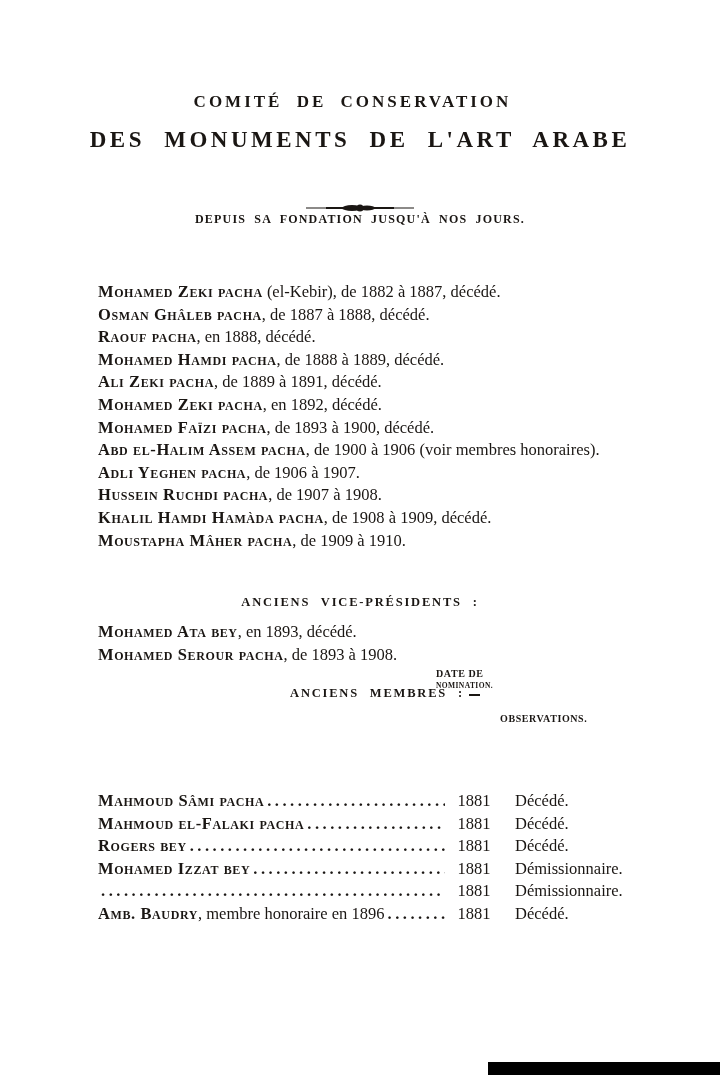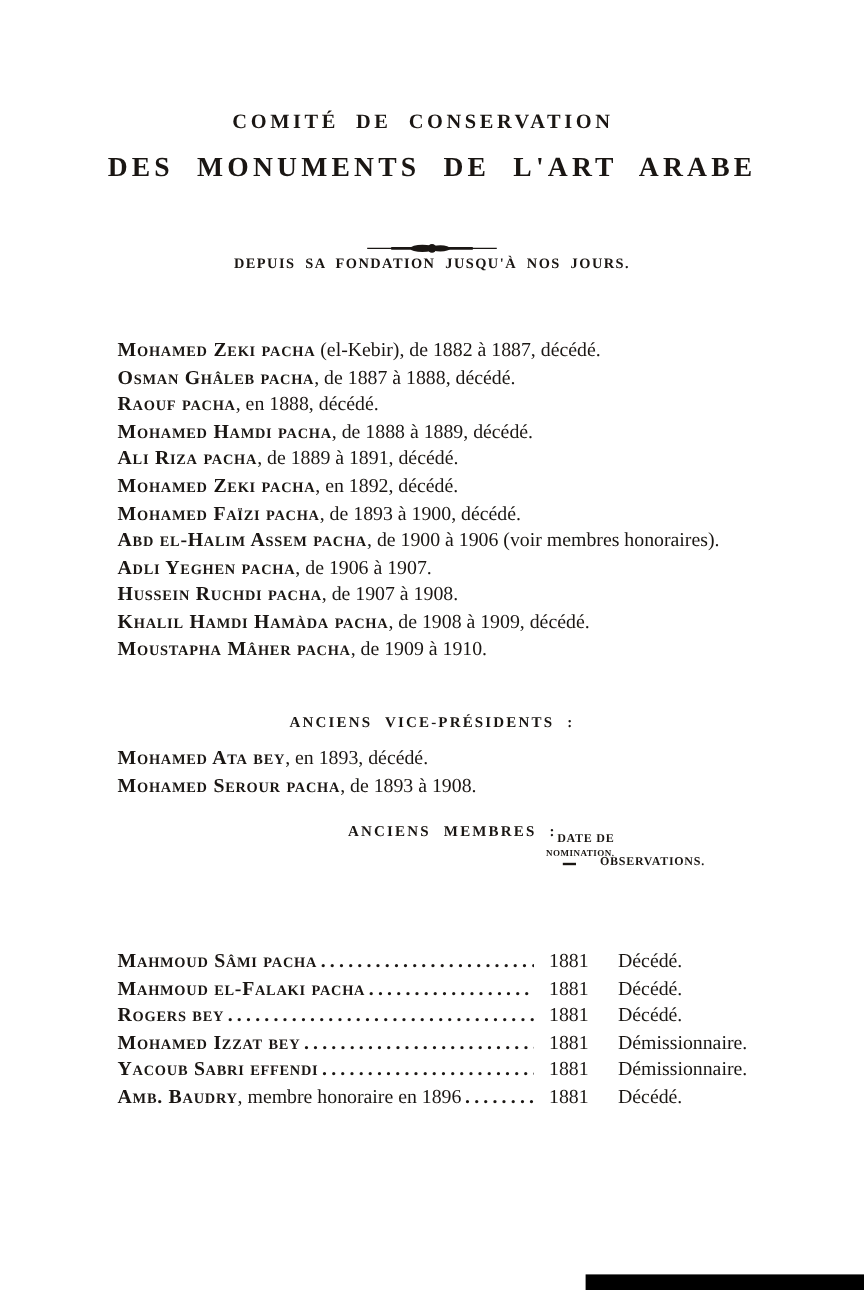--- a/index.html
+++ b/index.html
@@ -26,21 +26,21 @@
   #h-pres{top:249px;}
   #h-vice{top:595px;}
   #h-mem{top:686px;padding-left:34px;}
   
   .list{position:absolute;left:98px;right:60px;font-size:16.5px;line-height:22.6px;}
   #list-pres{top:281px;}
   #list-vice{top:621px;}
   .line{white-space:nowrap;height:22.6px;}
   .nm{font-variant:small-caps;font-weight:bold;letter-spacing:0.6px;}
   
-  .th-date{position:absolute;top:694px;left:436px;width:76px;text-align:right;
+  .th-date{position:absolute;top:668px;left:436px;width:76px;text-align:left;
       font-size:10px;font-weight:bold;letter-spacing:0.6px;line-height:11px;}
   .th-date .sub{font-size:7.5px;letter-spacing:0.4px;}
   .th-dash{display:block;width:11px;height:1.5px;background:#1a1613;margin:3px auto 0;}
   .th-obs{position:absolute;top:713px;left:500px;width:130px;text-align:left;
       font-size:10px;font-weight:bold;letter-spacing:0.6px;}
   .tbl{position:absolute;top:751px;left:98px;width:567px;font-size:16.5px;}
   .trow{display:flex;align-items:baseline;height:22.6px;white-space:nowrap;}
   .leader{flex:1 1 auto;overflow:hidden;white-space:nowrap;margin:0 4px 0 3px;}
   .leader::after{content:"..........................................................................";
       letter-spacing:3.5px;font-weight:bold;}
@@ -65,21 +65,21 @@
       <ellipse cx="63" cy="6" rx="8" ry="2.6" fill="#1a1613"></ellipse>
       <circle cx="56" cy="6" r="3.6" fill="#1a1613"></circle>
     </svg>
   </div>
 
   <div class="list" id="list-pres">
     <div class="line"><span class="nm">Mohamed Zeki pacha</span><span> (el-Kebir), de 1882 à 1887, décédé.</span></div>
     <div class="line"><span class="nm">Osman Ghâleb pacha</span><span>, de 1887 à 1888, décédé.</span></div>
     <div class="line"><span class="nm">Raouf pacha</span><span>, en 1888, décédé.</span></div>
     <div class="line"><span class="nm">Mohamed Hamdi pacha</span><span>, de 1888 à 1889, décédé.</span></div>
-    <div class="line"><span class="nm">Ali Riza pacha</span><span>, de 1889 à 1891, décédé.</span></div>
+    <div class="line"><span class="nm">Ali Zeki pacha</span><span>, de 1889 à 1891, décédé.</span></div>
     <div class="line"><span class="nm">Mohamed Zeki pacha</span><span>, en 1892, décédé.</span></div>
     <div class="line"><span class="nm">Mohamed Faïzi pacha</span><span>, de 1893 à 1900, décédé.</span></div>
     <div class="line"><span class="nm">Abd el-Halim Assem pacha</span><span>, de 1900 à 1906 (voir membres honoraires).</span></div>
     <div class="line"><span class="nm">Adli Yeghen pacha</span><span>, de 1906 à 1907.</span></div>
     <div class="line"><span class="nm">Hussein Ruchdi pacha</span><span>, de 1907 à 1908.</span></div>
     <div class="line"><span class="nm">Khalil Hamdi Hamàda pacha</span><span>, de 1908 à 1909, décédé.</span></div>
     <div class="line"><span class="nm">Moustapha Mâher pacha</span><span>, de 1909 à 1910.</span></div>
   </div>
 
   <div class="sec-head" id="h-vice">ANCIENS VICE-PRÉSIDENTS :</div>
@@ -120,21 +120,20 @@
         <span class="tobs">Décédé.</span>
     </div>
     <div class="trow">
       <span class="nm">Mohamed Izzat bey</span>
         <span></span>
         <span class="leader"></span>
         <span class="tdate">1881</span>
         <span class="tobs">Démissionnaire.</span>
     </div>
     <div class="trow">
-      <span class="nm">Yacoub Sabri effendi</span>
         <span></span>
         <span class="leader"></span>
         <span class="tdate">1881</span>
         <span class="tobs">Démissionnaire.</span>
     </div>
     <div class="trow">
       <span class="nm">Amb. Baudry</span>
         <span>, membre honoraire en 1896</span>
         <span class="leader"></span>
         <span class="tdate">1881</span>

